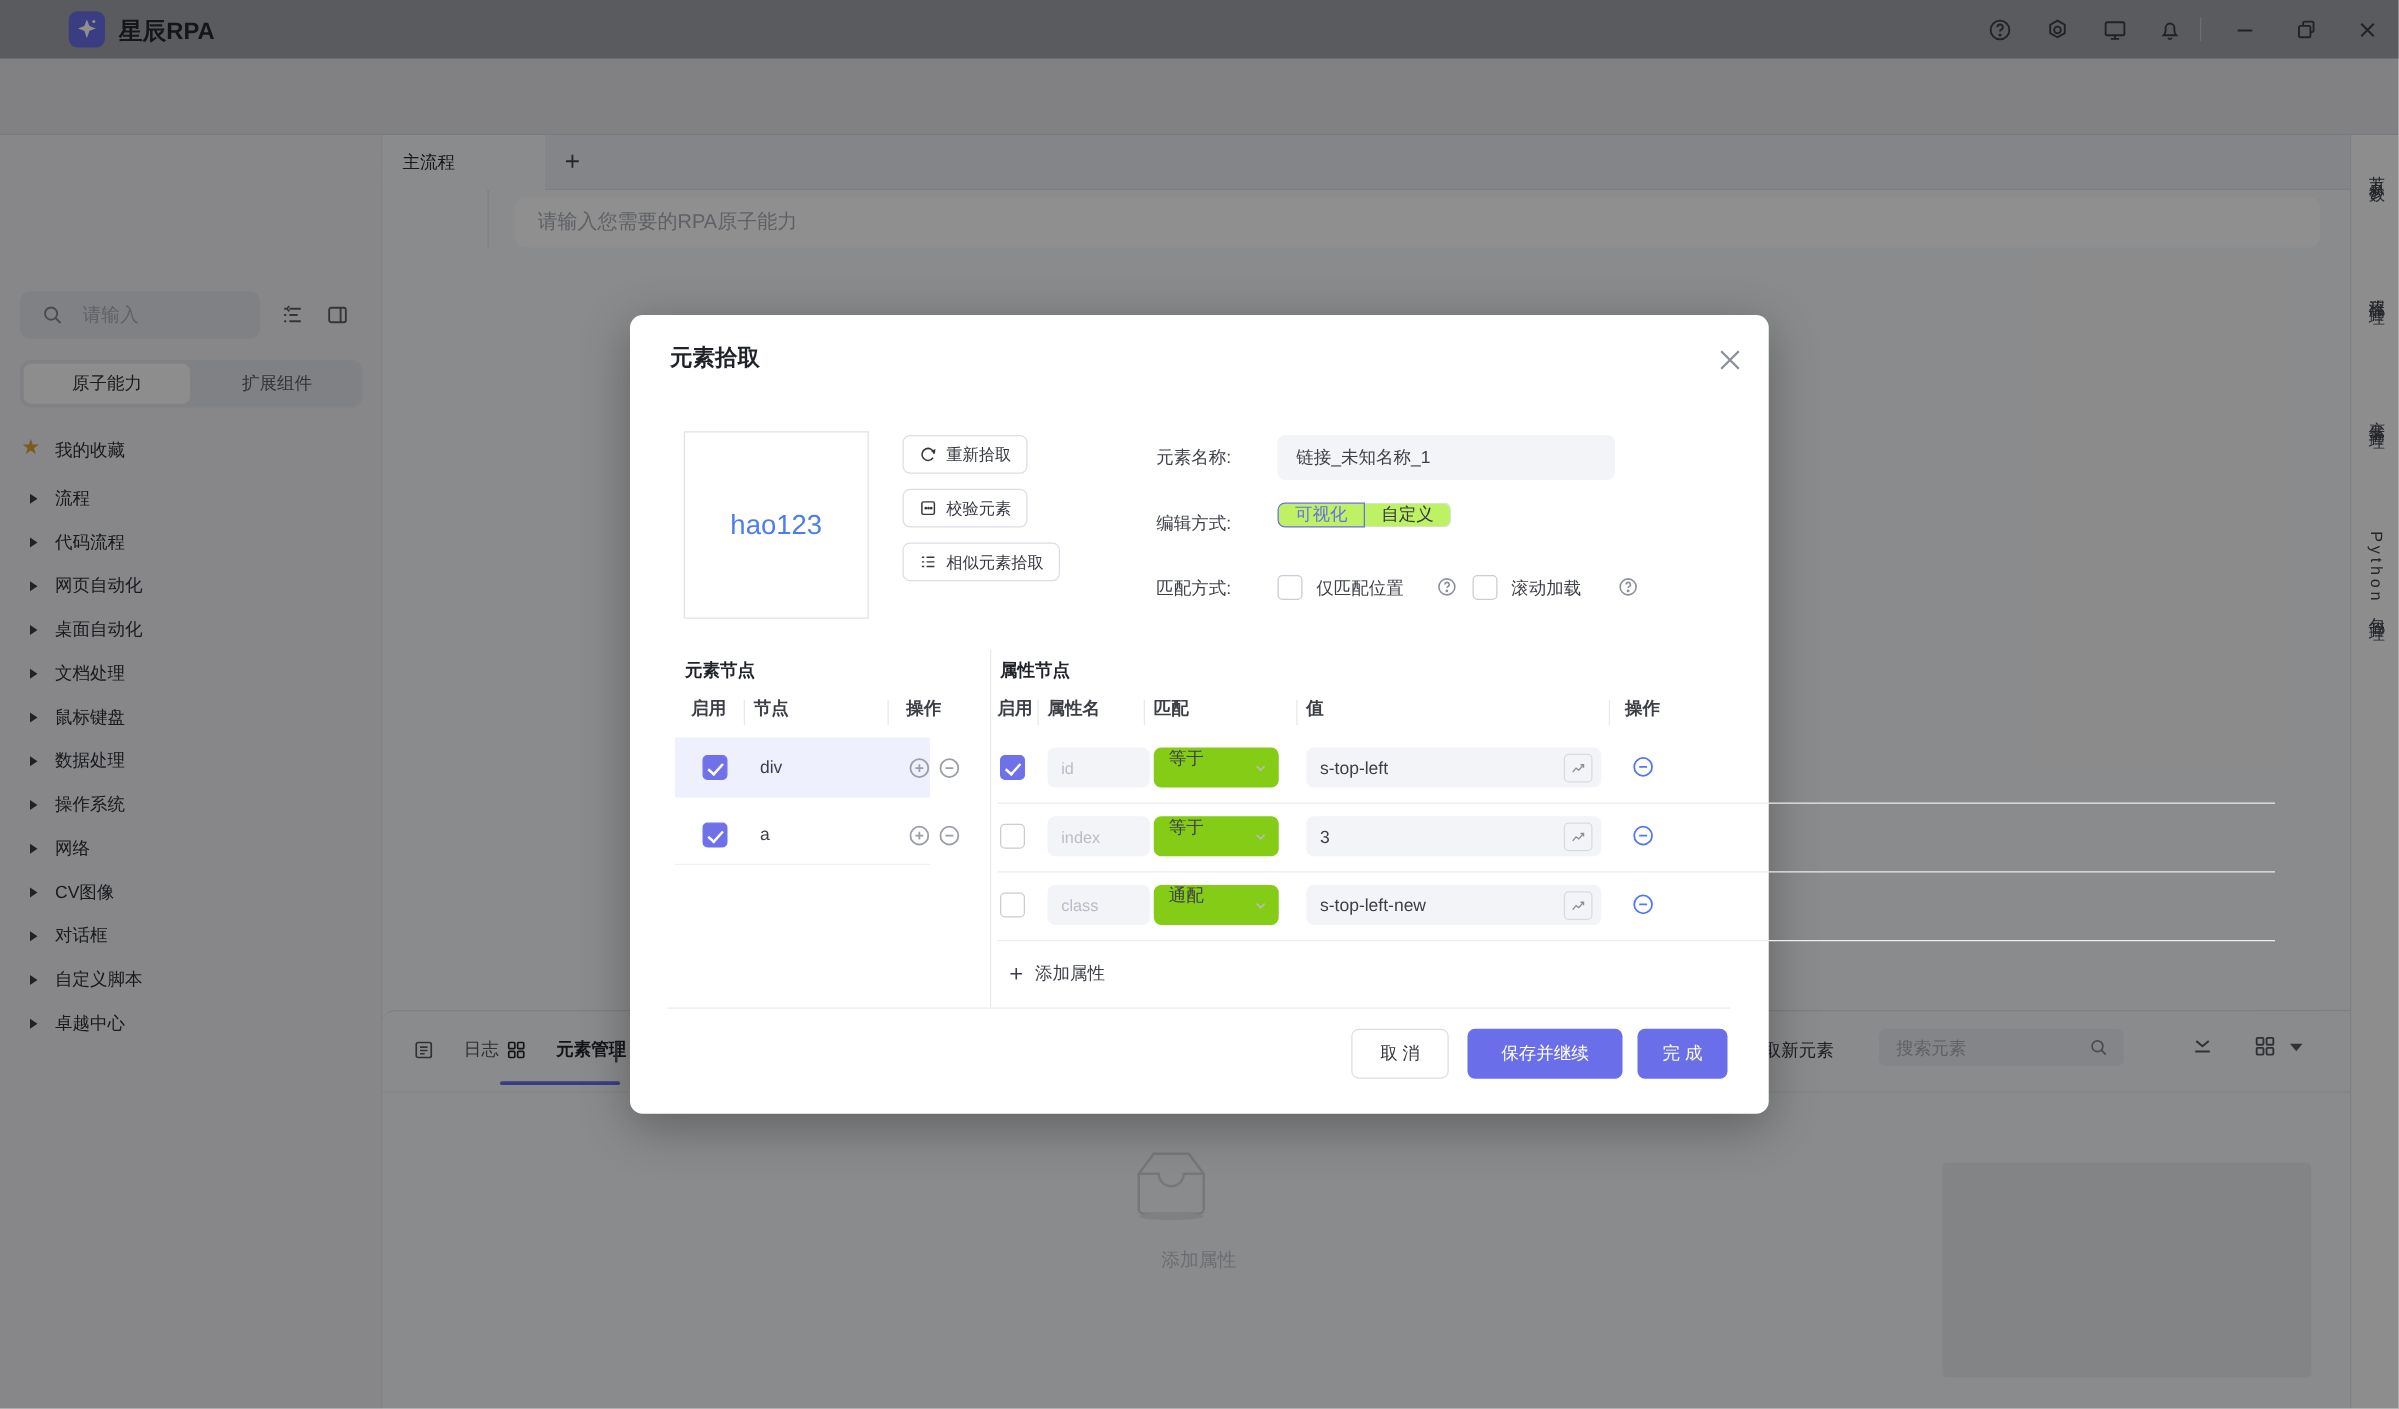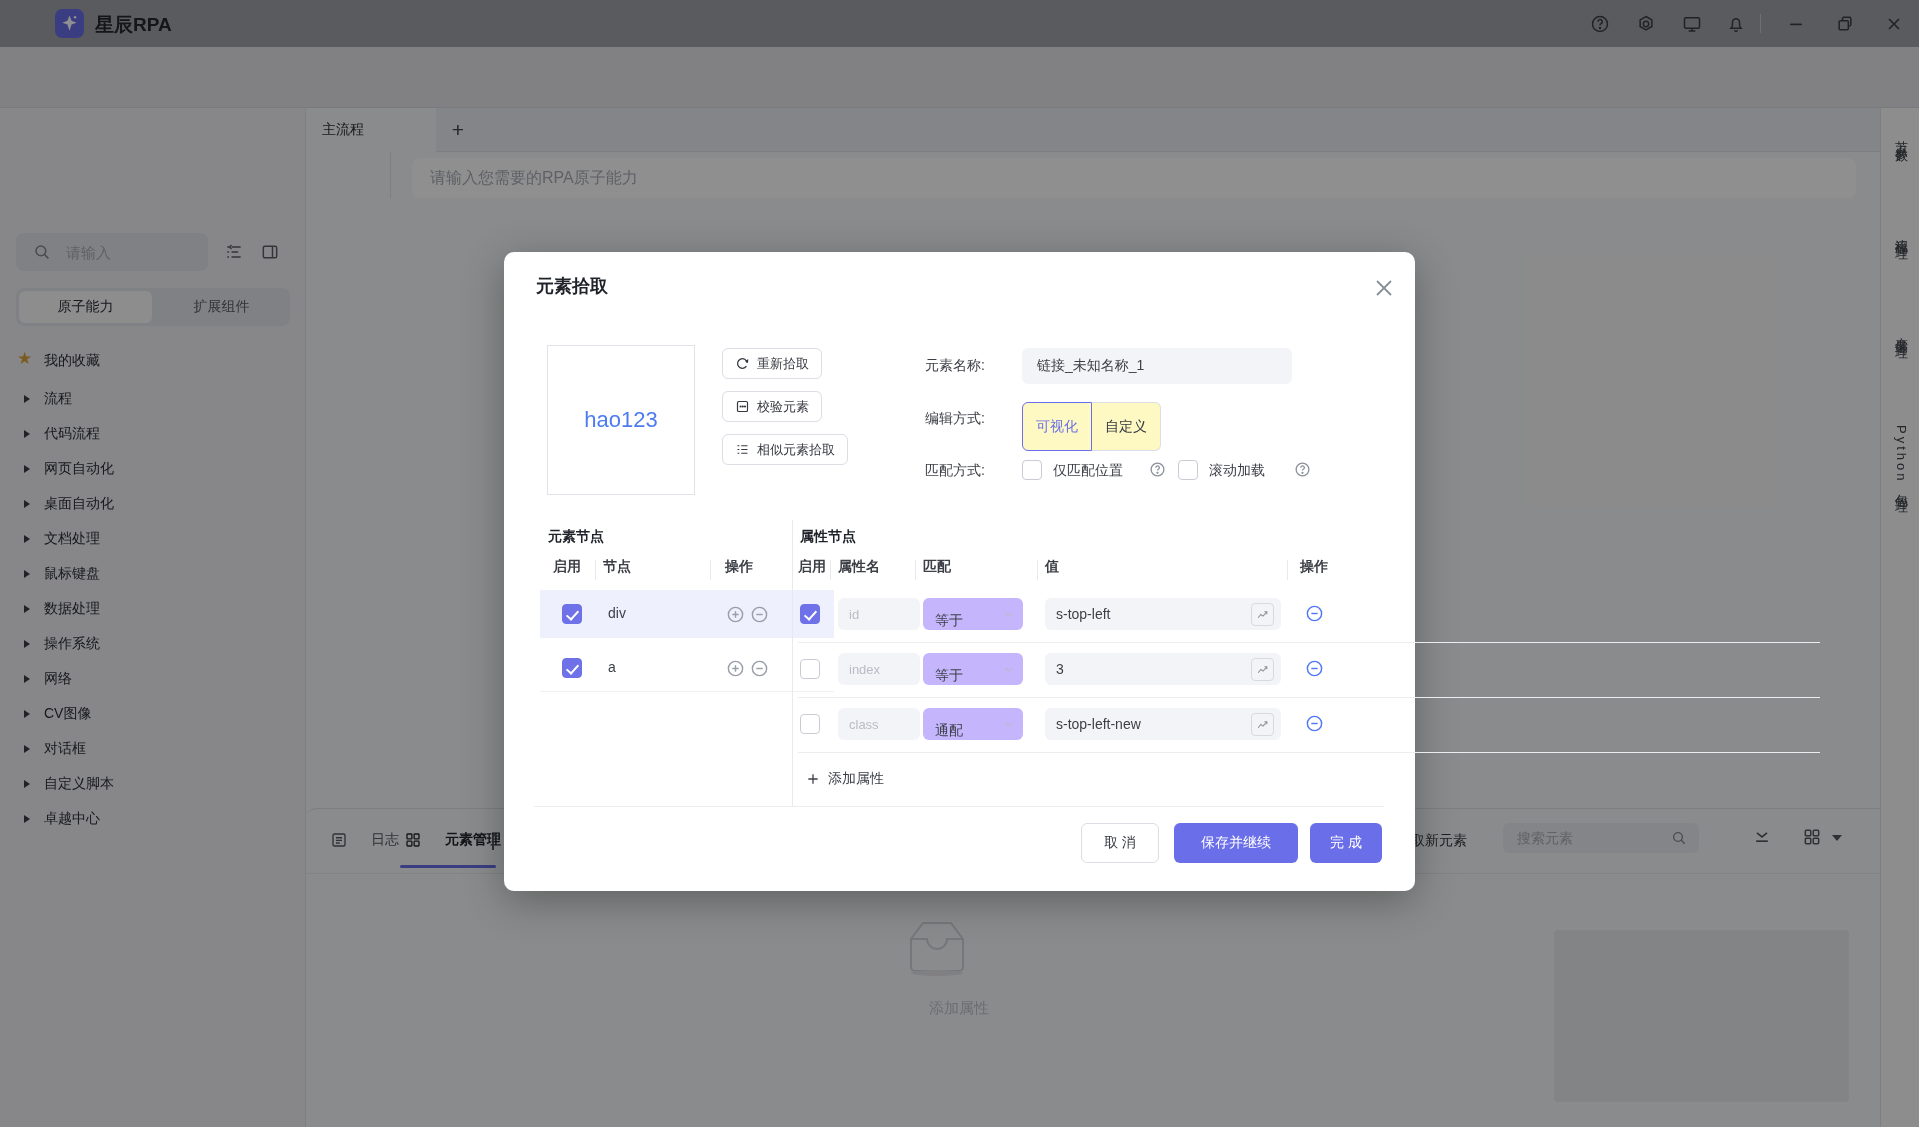--- a/index.html
+++ b/index.html
@@ -61,40 +61,40 @@
   
   .overlay { position:absolute; left:0; top:0; width:1919px; height:1127px; background:rgba(0,0,0,0.44); z-index:40; }
   .modal { position:absolute; left:504px; top:252px; width:911px; height:639px; background:#ffffff; border-radius:10px; box-shadow:0 10px 40px rgba(0,0,0,0.3); z-index:50; }
   .modal-title { position:absolute; left:32px; top:22px; font-size:18px; font-weight:bold; color:#1f2329; }
   .modal-close { position:absolute; left:868px; top:24px; width:24px; height:24px; color:#8a8f99; cursor:pointer; }
   .el-preview { position:absolute; left:43px; top:93px; width:148px; height:150px; border:1px solid #e1e2e8; background:#fff; display:flex; align-items:center; justify-content:center; font-size:22px; color:#4d7bf0; }
   .act-btn { position:absolute; left:218px; height:31px; border:1px solid #dcdee5; border-radius:6px; background:#fff; display:flex; align-items:center; gap:7px; padding:0 12px; font-size:13px; color:#35383f; cursor:pointer; white-space:nowrap; }
   .fld-label { position:absolute; left:421px; font-size:14px; color:#3c3f46; }
   .name-input { position:absolute; left:518px; top:96px; width:270px; height:36px; border:none; outline:none; border-radius:6px; background:#f3f4f8; padding-left:15px; font-size:14px; color:#3c3f46; font-family:inherit; }
   .seg2 { position:absolute; left:518px; top:150px; height:33px; display:flex; }
-  .seg2 .opt { height:49px; padding:0 13px; display:flex; align-items:center; font-size:14px; cursor:pointer; border:1px solid #dcdee5; background:#fef9c3; color:#35383f; }
+  .seg2 .opt { height:20px; padding:0 13px; display:flex; align-items:center; font-size:14px; cursor:pointer; border:1px solid #dcdee5; background:#bef264; color:#35383f; }
   .seg2 .opt.on { border:1px solid #6a6ee8; color:#6a6ee8; border-radius:6px 0 0 6px; z-index:2; }
   .seg2 .opt.off { border-left:none; border-radius:0 6px 6px 0; }
   .cbox { position:absolute; width:20px; height:20px; border-radius:4px; border:1px solid #c9ccd4; background:#fff; cursor:pointer; }
   .cbox.on { background:#6e71e8; border-color:#6e71e8; }
   .cbox.on::after { content:""; position:absolute; left:6px; top:2.5px; width:5px; height:10px; border:solid #fff; border-width:0 2.2px 2.2px 0; transform:rotate(42deg); }
   .cb-label { position:absolute; font-size:14px; color:#3c3f46; }
   .help-c { position:absolute; width:17px; height:17px; color:#8a8f99; cursor:pointer; }
   .sec-title { position:absolute; font-size:14px; font-weight:bold; color:#1f2329; }
   .col-h { position:absolute; top:306px; font-size:14px; color:#3c3f46; font-weight:bold; }
   .col-sep { position:absolute; top:308px; width:1px; height:20px; background:#e8e9ee; }
   .vdiv { position:absolute; left:288px; top:268px; width:1px; height:286px; background:#e8e9ee; }
   .hdiv { position:absolute; left:30px; top:554px; width:850px; height:1px; background:#ececf1; }
-  .node-row { position:absolute; left:36px; width:294px; height:48px; }
+  .node-row { position:absolute; left:36px; width:204px; height:48px; }
   .node-row.sel { background:#eef0fd; }
   .node-txt { position:absolute; left:68px; top:15px; font-size:14px; color:#3c3f46; }
   .circ { position:absolute; width:19px; height:19px; color:#9a9ea8; cursor:pointer; }
   .circ.blue { color:#5276f5; }
   .dim-input { position:absolute; height:32px; border:none; outline:none; border-radius:6px; background:#f3f4f8; padding-left:11px; font-size:13px; color:#b9bcc6; font-family:inherit; }
-  .sel-box { position:absolute; height:32px; border-radius:6px; background:#c4b5fd; display:flex; align-items:flex-end; padding-left:12px; font-size:14px; color:#3c3f46; cursor:pointer; }
+  .sel-box { position:absolute; height:32px; border-radius:6px; background:#84cc16; display:flex; align-items:flex-start; padding-left:12px; font-size:14px; color:#3c3f46; cursor:pointer; }
   .sel-box svg { position:absolute; right:9px; top:11px; color:#b9bcc6; }
   .val-box { position:absolute; height:32px; border-radius:6px; background:#f3f4f8; display:flex; align-items:center; padding-left:11px; font-size:14px; color:#3c3f46; }
   .chart-btn { position:absolute; width:23px; height:23px; top:4.5px; border:1px solid #d8dade; border-radius:4px; background:#f3f4f8; color:#8a8f99; display:flex; align-items:center; justify-content:center; cursor:pointer; }
   .row-sep { position:absolute; left:294px; width:1022px; height:1px; background:#ececf1; }
   .add-attr { position:absolute; left:302px; top:518px; display:flex; align-items:center; gap:8px; font-size:14px; color:#3c3f46; cursor:pointer; }
   .ftr-btn { position:absolute; top:571px; height:40px; border-radius:6px; display:flex; align-items:center; justify-content:center; font-size:14px; cursor:pointer; }
   .ftr-btn.ghostb { border:1px solid #dcdee5; background:#fff; color:#35383f;font-family:Liberation Serif, serif; }
   .ftr-btn.prim { background:#6a6ee8; color:#fff; }
 </style>
 </head>

